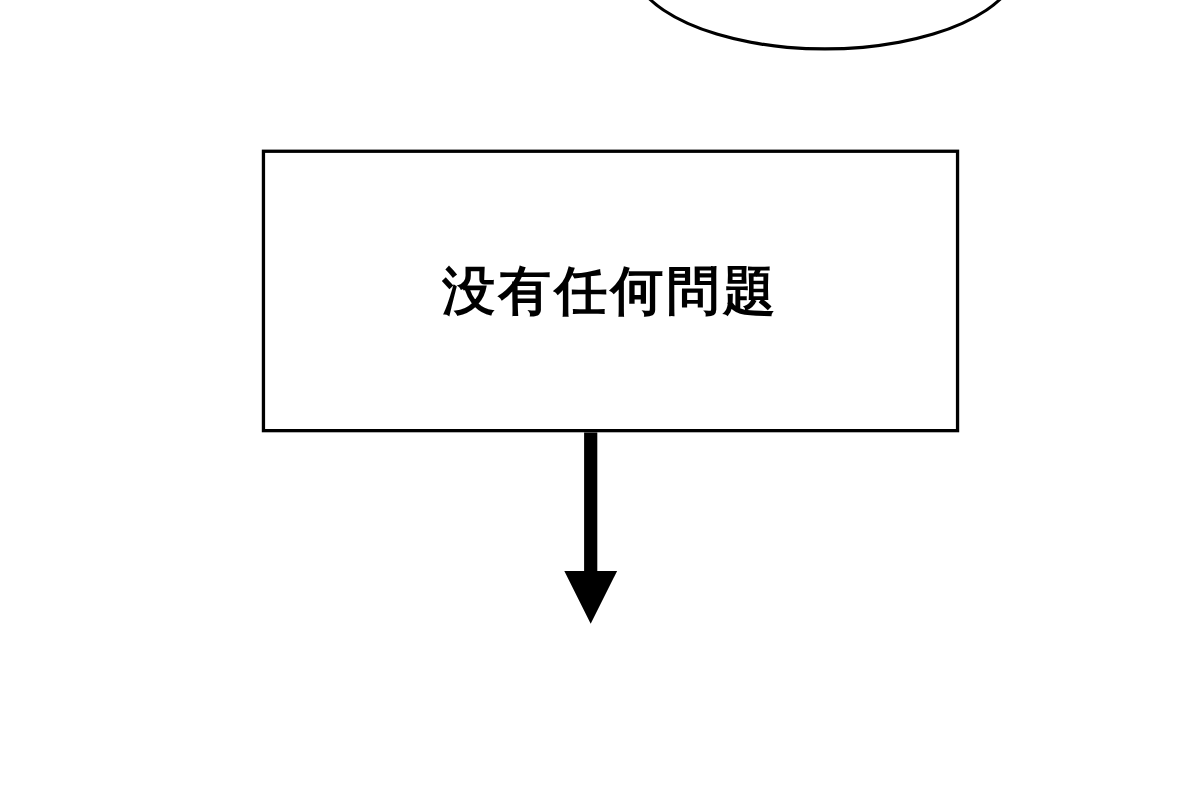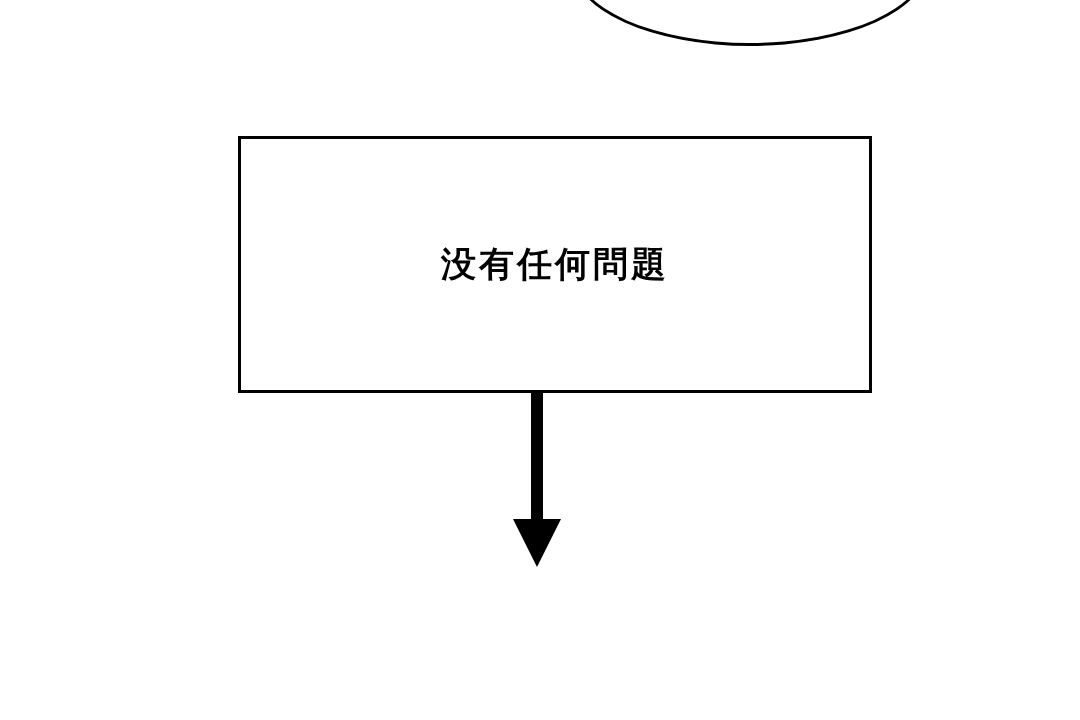--- a/index.html
+++ b/index.html
@@ -38,21 +38,21 @@
     width: 634px;
     height: 257px;
     border: 3px solid #000000;
     background: #ffffff;
     box-sizing: border-box;
     display: flex;
     align-items: center;
     justify-content: center;
   }
   .flow-box-label {
-    font-size: 35px;
+    font-size: 48px;
     font-weight: bold;
     color: #000000;
     letter-spacing: 3px;
     line-height: 1;
     white-space: nowrap;
   }
   
   .arrow-layer {
     position: absolute;
     left: 0;

